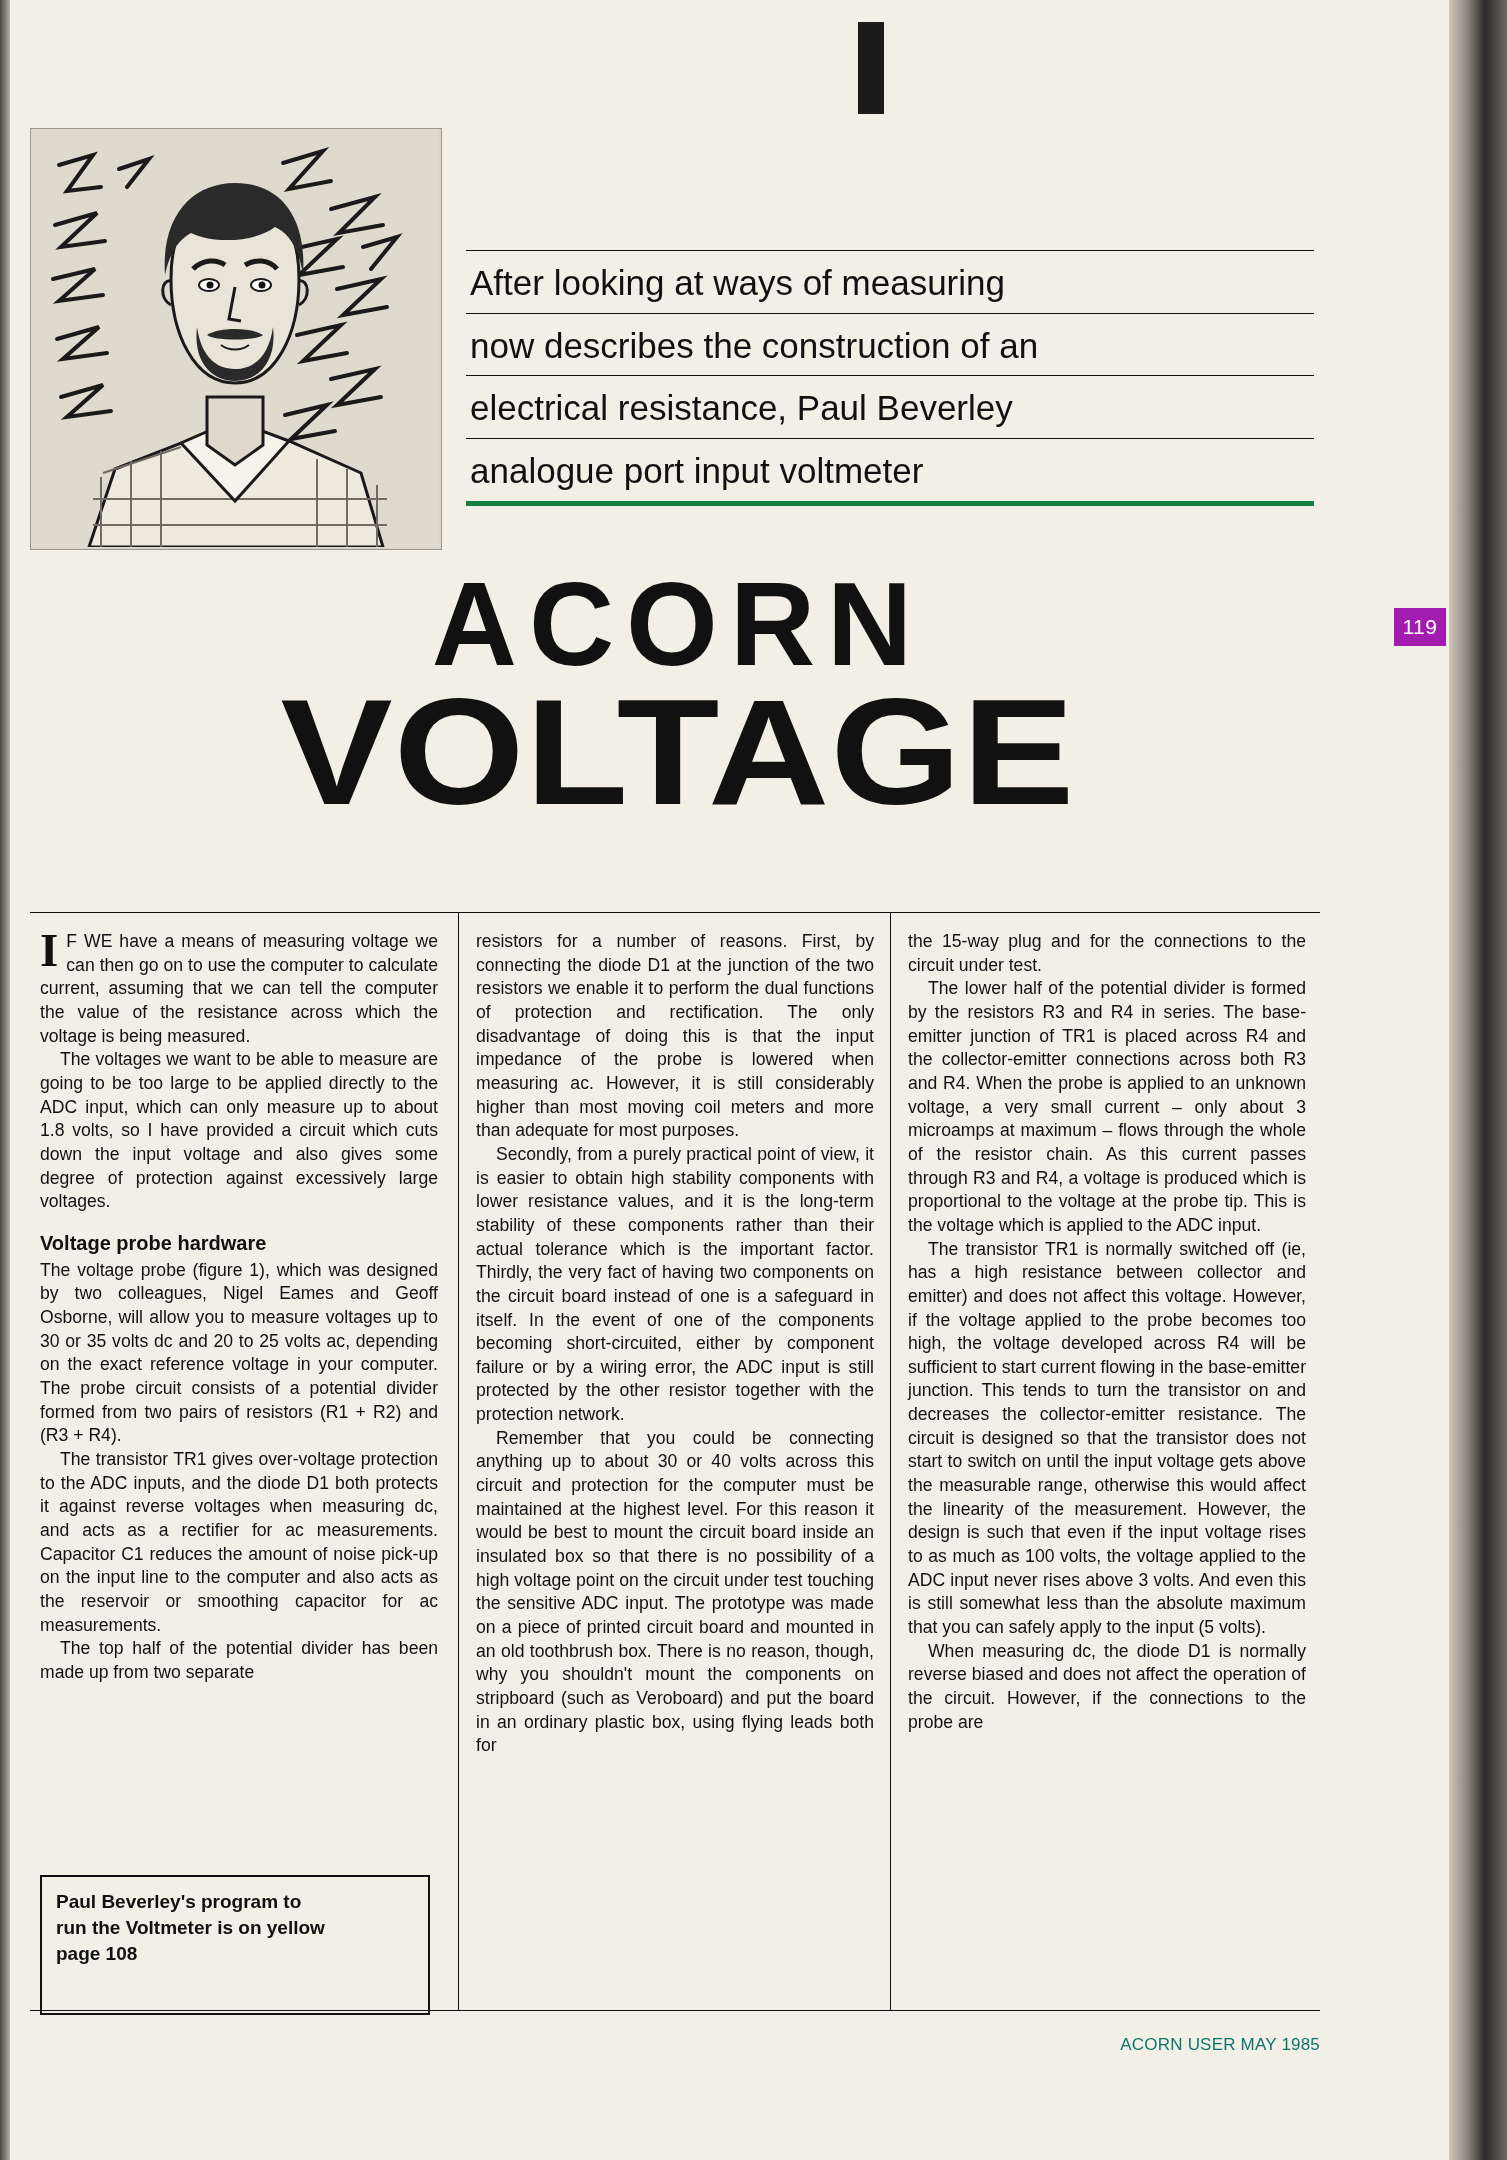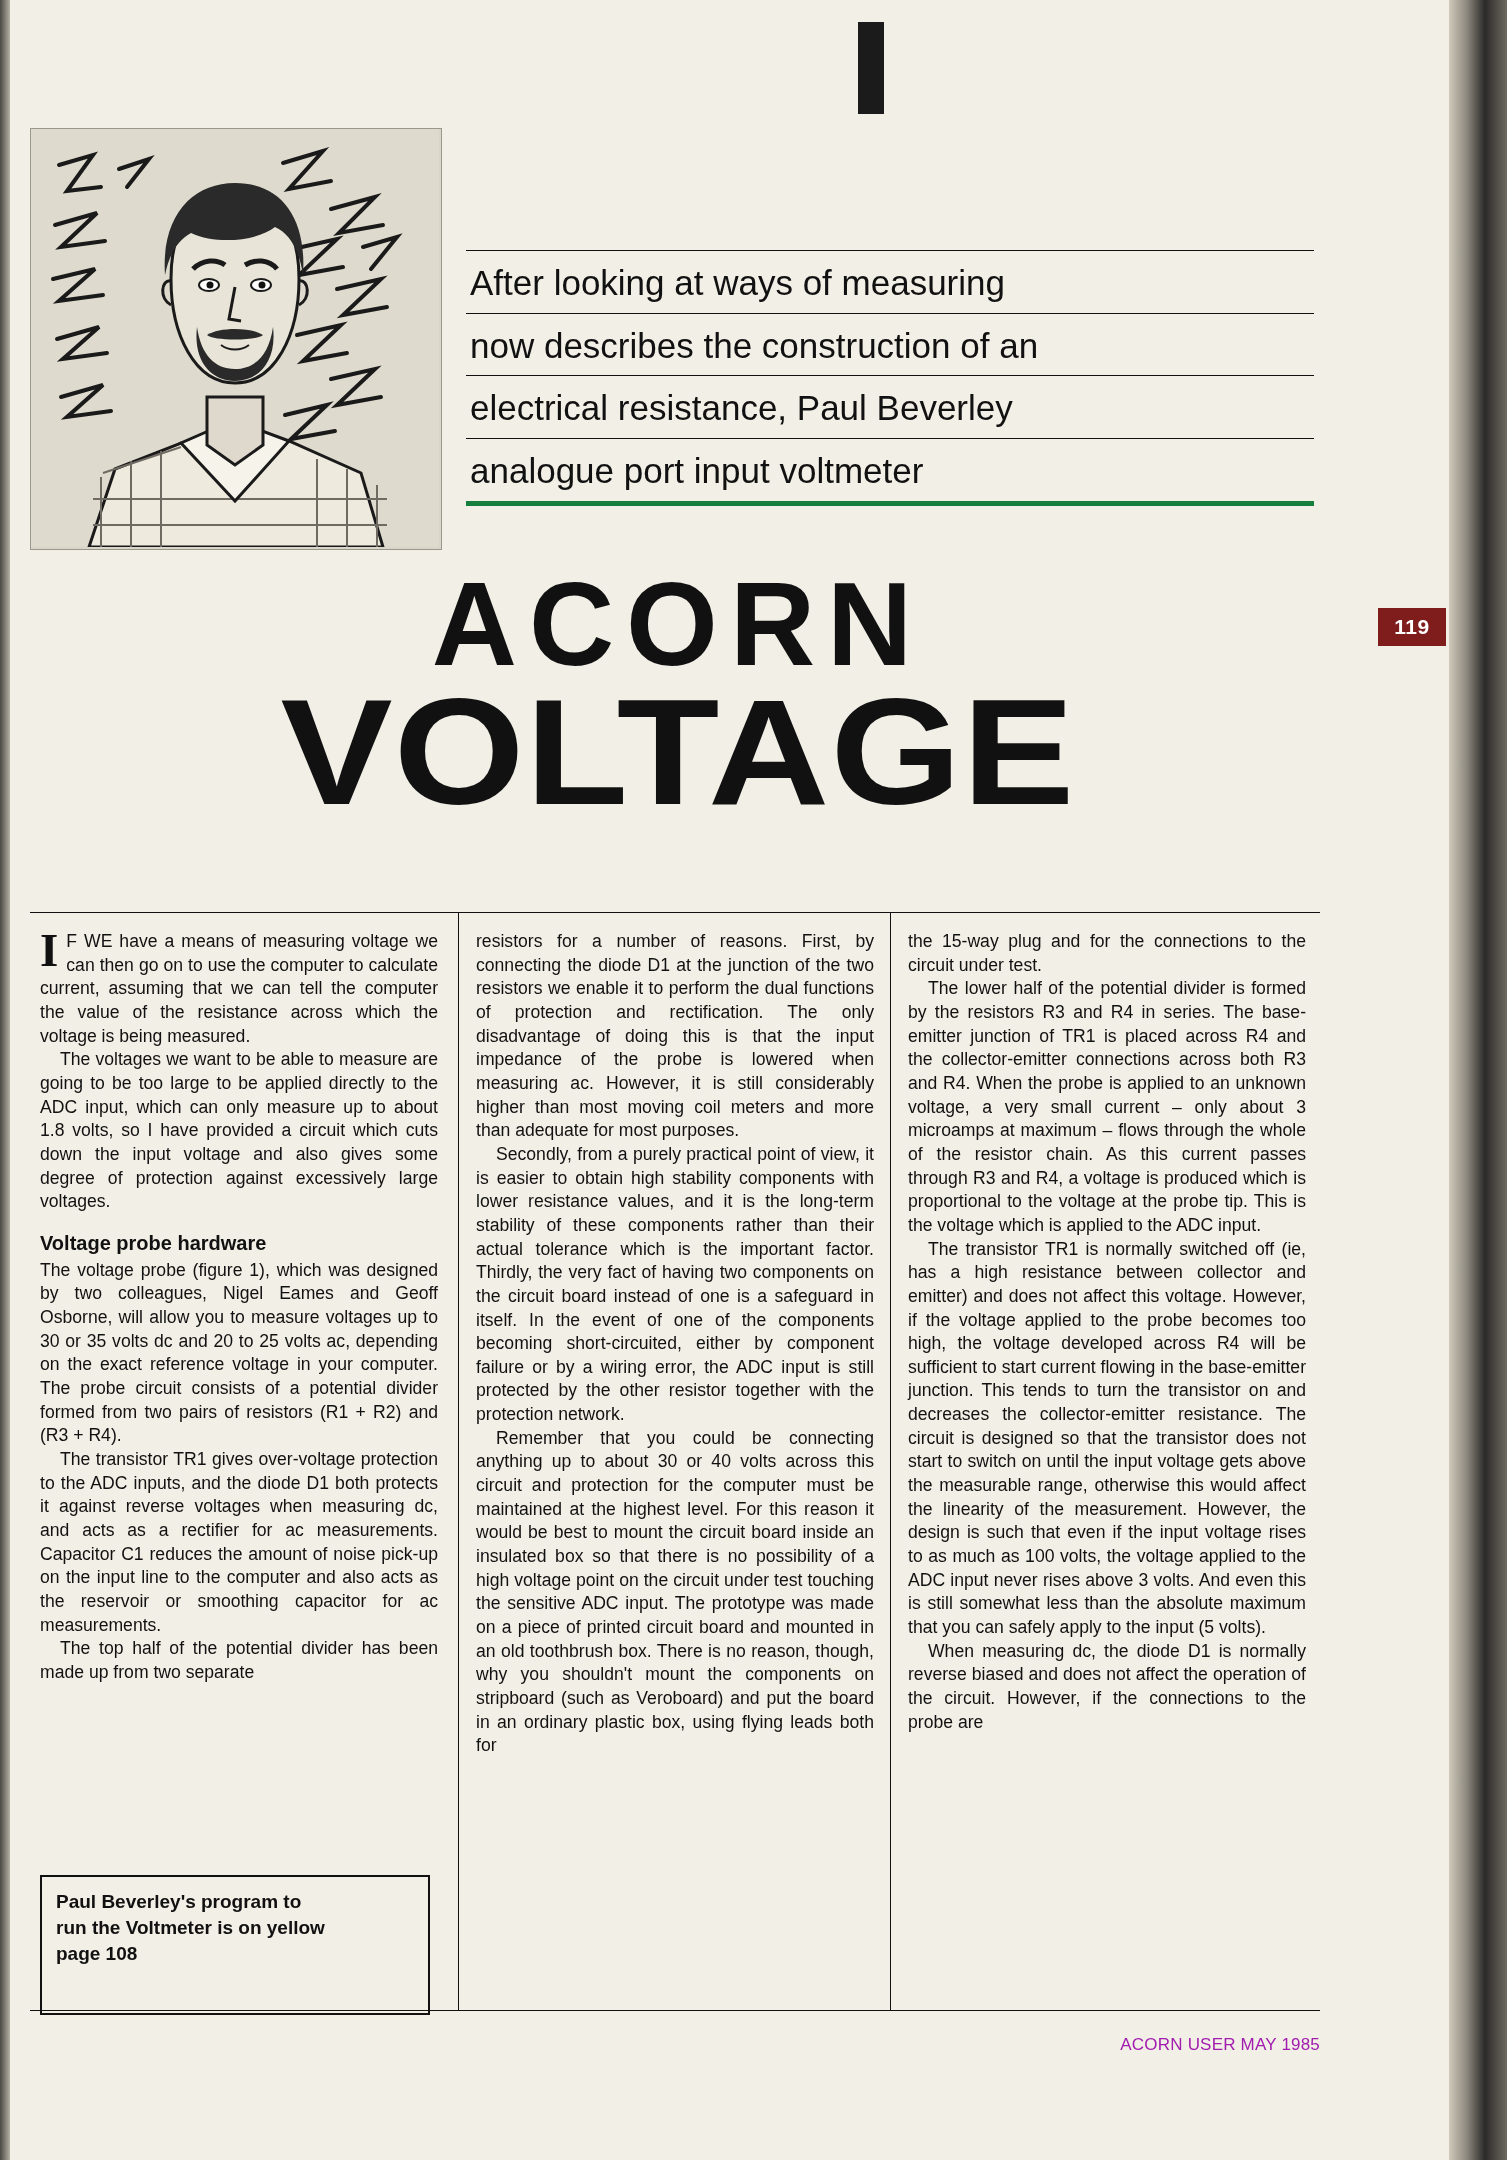--- a/index.html
+++ b/index.html
@@ -61,26 +61,26 @@
     letter-spacing: 1.5px;
     color: #111;
     font-family: "Liberation Sans", sans-serif;
   }
 
   
   .pagenum {
     position: absolute;
     right: 2px;
     top: 608px;
-    width: 68px;
+    width: 52px;
     height: 38px;
-    background: #7f1d1d;
+    background: #a21caf;
     color: #fff;
     font-size: 21px;
-    font-weight: bold;
+    font-weight: normal;
     display: flex;
     align-items: center;
     justify-content: center;
     letter-spacing: 0.5px;
   }
 
   
   .portrait {
     position: absolute;
     left: 12px;
@@ -208,21 +208,21 @@
     line-height: 1.38;
     color: #111;
   }
 
   
   .footer {
     position: absolute;
     right: 128px;
     top: 2035px;
     font-size: 17px;
-    color: #a21caf;
+    color: #0f766e;
     letter-spacing: 0.2px;
   }
 </style>
 </head>
 <body>
 
 <div class="page">
 
   <div class="scan-edge-left"></div>
   <div class="scan-edge-right"></div>

